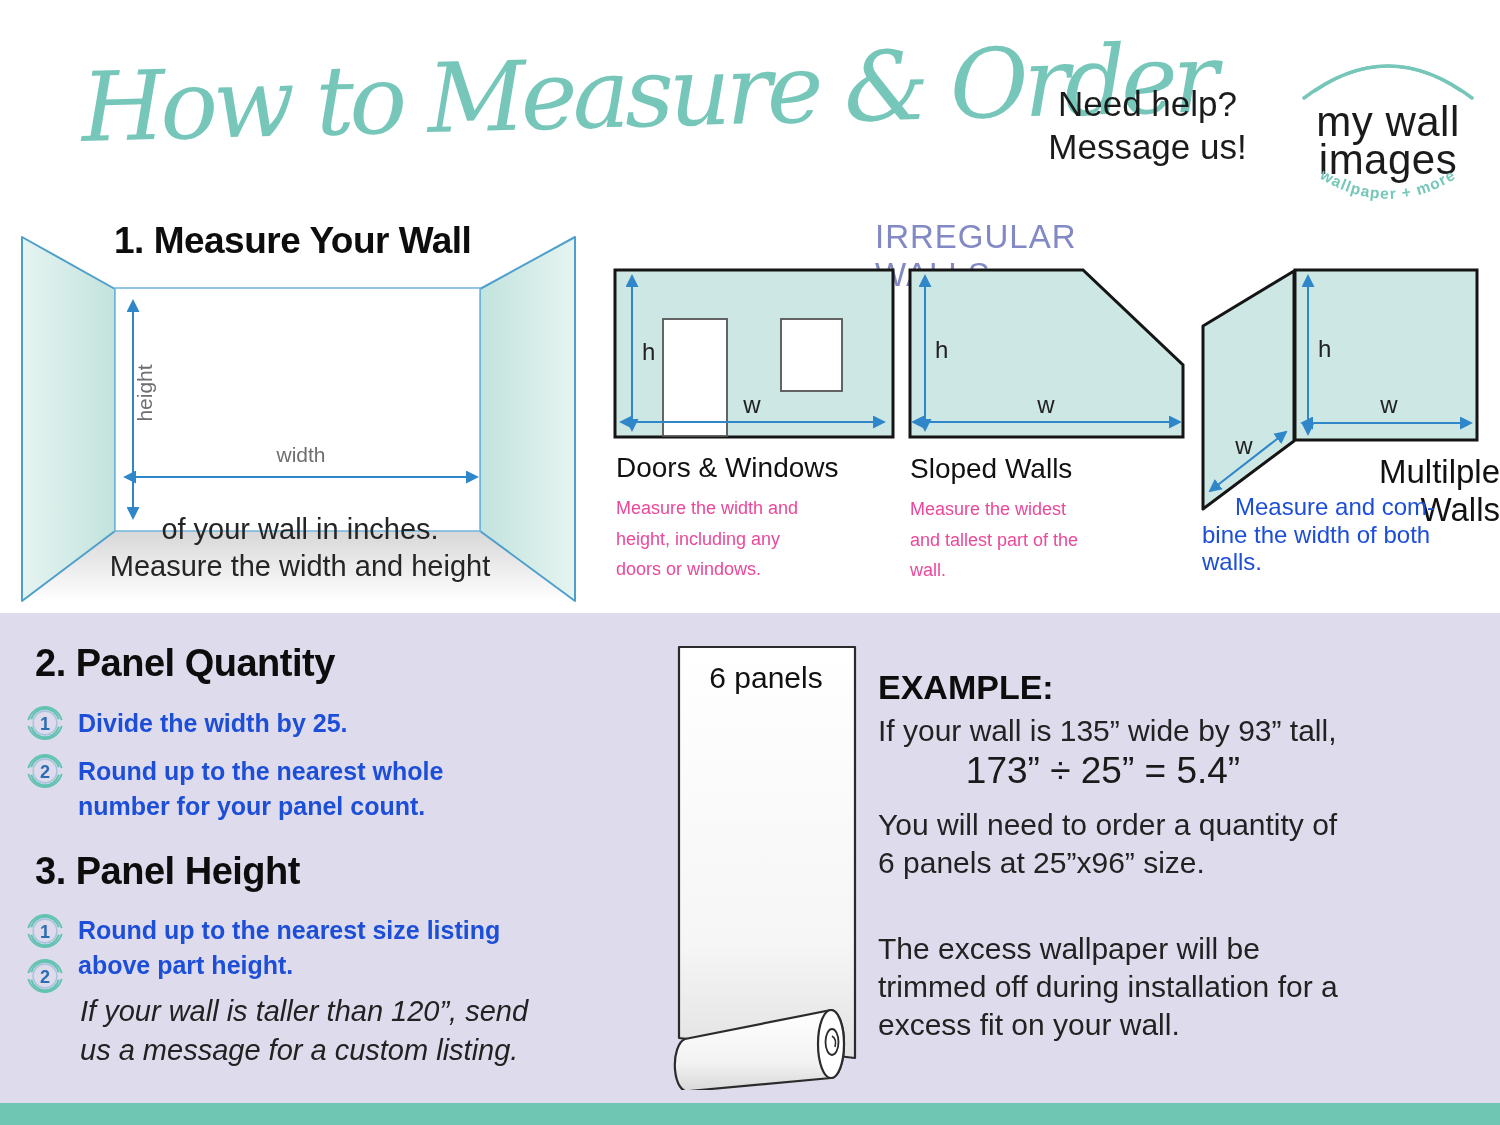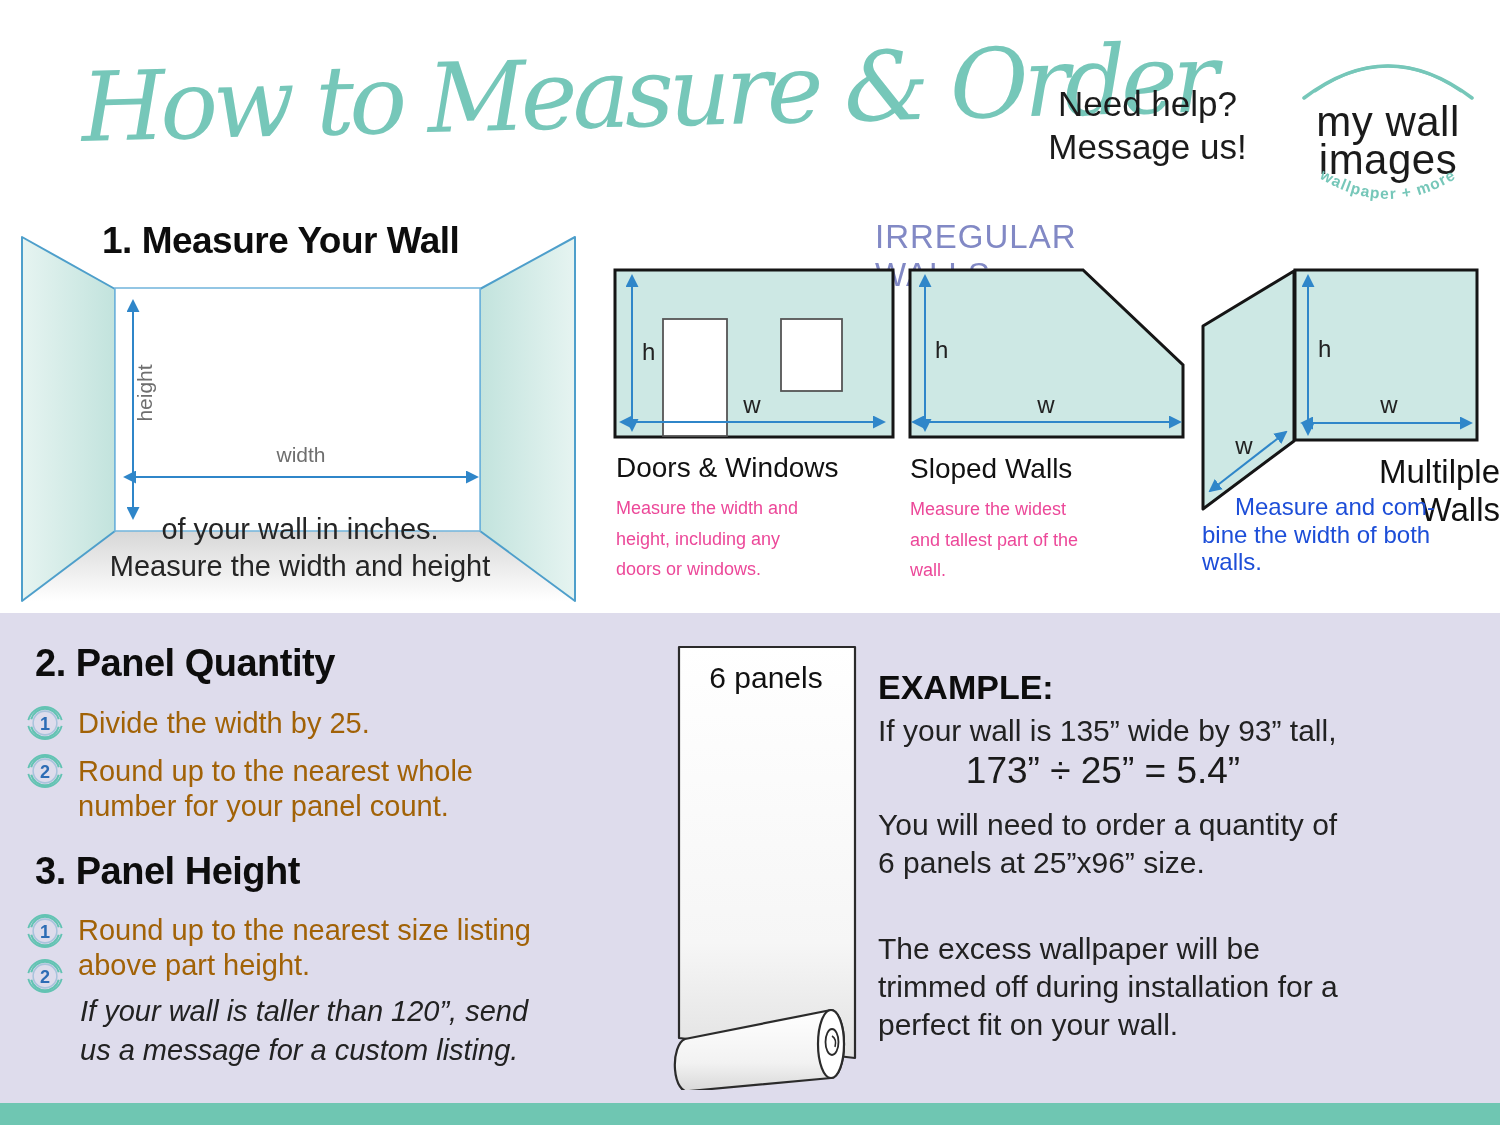--- a/index.html
+++ b/index.html
@@ -8,34 +8,34 @@
   .abs{position:absolute;}
 
   
   .script-title{left:80px;top:52px;font-family:"DejaVu Serif",serif;font-style:italic;
                 font-size:96px;letter-spacing:-5px;color:#76C7B9;white-space:nowrap;
                 transform:rotate(-1.5deg);transform-origin:left top;}
   .need-help{left:1040px;top:82px;width:215px;text-align:center;font-size:35px;line-height:43px;color:#1b1b1b;}
 
   
   .h1{font-weight:bold;font-size:37px;letter-spacing:-0.5px;color:#0d0d0d;}
-  .measure-heading{left:102px;top:220px;}
+  .measure-heading{left:114px;top:220px;}
   .measure-caption{left:60px;top:511px;width:480px;text-align:center;font-size:29px;line-height:37px;color:#252525;}
 
   
   .irregular-heading{left:875px;top:218px;width:315px;font-size:33px;letter-spacing:1px;color:#8289C5;}
   .diagram-title{font-size:28px;color:#111;text-align:right;}
   .diagram-desc{font-size:18px;line-height:30.5px;color:#ec4899;}
   .multi-desc{font-size:24px;line-height:27.5px;color:#1d4ed8;}
   .indent1{padding-left:33px;}
 
   
   .lavender{left:0;top:613px;width:1500px;height:490px;background:#DEDCEC;}
   .h2{font-weight:bold;font-size:38px;letter-spacing:-0.5px;color:#0d0d0d;}
-  .step-text{font-size:29px;line-height:35px;color:#a16207;}
+  .step-text{font-size:25px;line-height:35px;color:#1d4ed8;font-weight:bold;}
   .note{font-style:italic;font-size:29px;line-height:39px;color:#222;}
   .stepnum{width:38px;height:38px;}
 
   
   .example-heading{left:878px;top:668px;font-weight:bold;font-size:34px;color:#0d0d0d;}
   .ex-text{font-size:30px;line-height:38px;color:#222;}
   .formula{left:878px;top:750px;width:450px;text-align:center;font-size:37px;color:#1a1a1a;}
 
   .footer-bar{left:0;top:1103px;width:1500px;height:22px;background:#6FC6B2;}
 
@@ -231,18 +231,18 @@
   <div class="abs example-heading">EXAMPLE:</div>
   <div class="abs ex-text" style="left:878px;top:712px">If your wall is 135” wide by 93” tall,</div>
   <div class="abs formula">173” ÷ 25” = 5.4”</div>
   <div class="abs ex-text" style="left:878px;top:806px">
     <div>You will need to order a quantity of</div>
     <div>6 panels at 25”x96” size.</div>
   </div>
   <div class="abs ex-text" style="left:878px;top:930px">
     <div>The excess wallpaper will be</div>
     <div>trimmed off during installation for a</div>
-    <div>perfect fit on your wall.</div>
+    <div>excess fit on your wall.</div>
   </div>
 
   <div class="abs footer-bar"></div>
 
 </div>
 
 </body></html>

